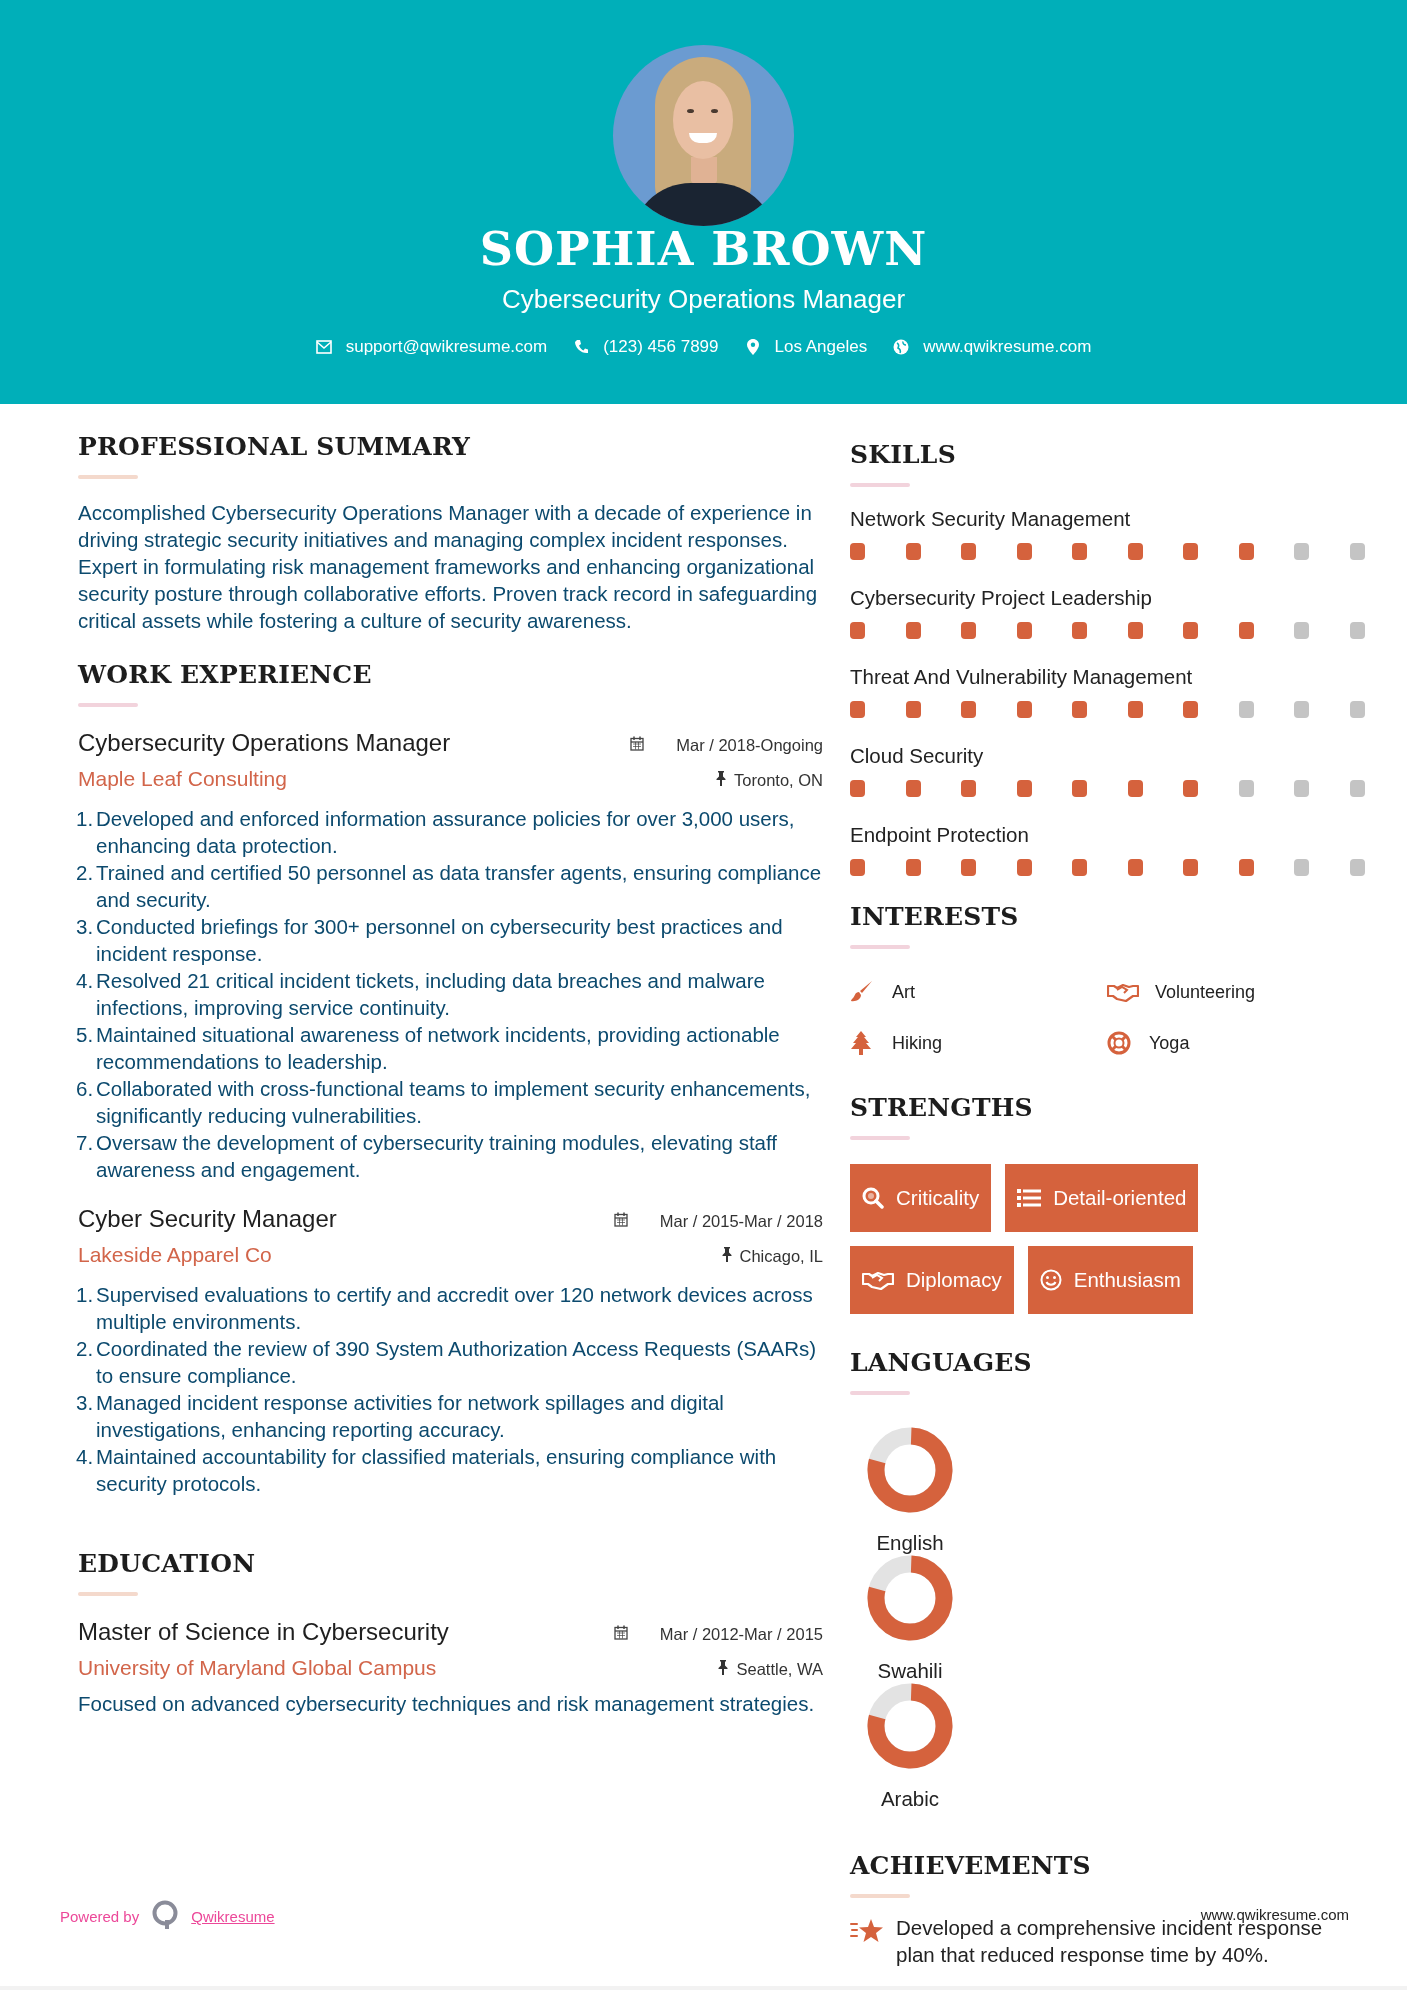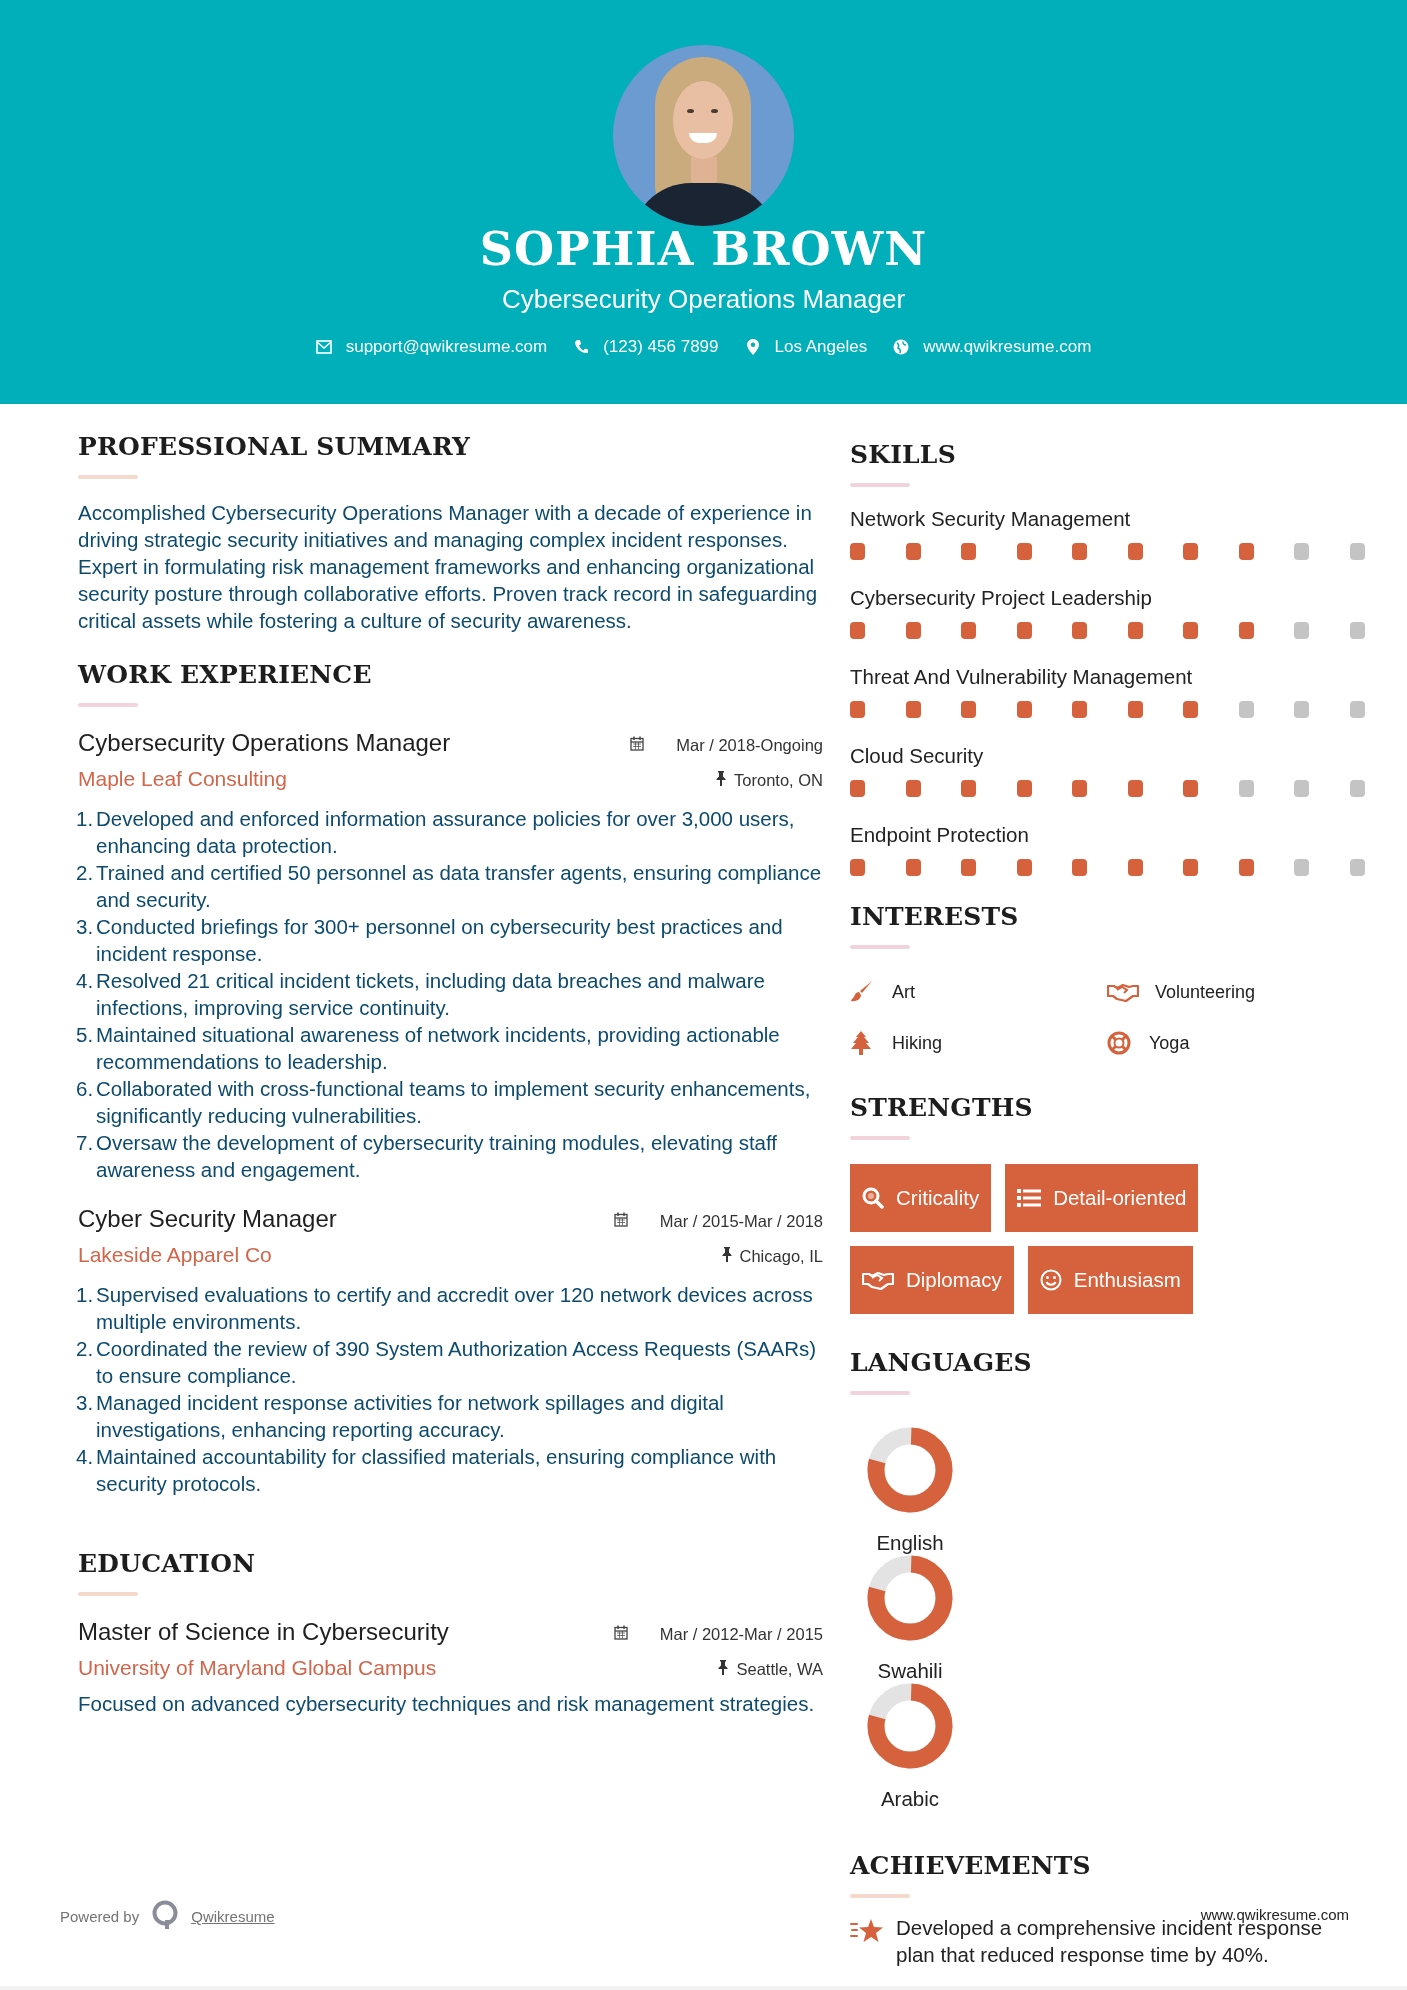--- a/index.html
+++ b/index.html
@@ -63,21 +63,21 @@
   .langs { display: flex; margin-top: 32px; flex-direction: column; }
   .lang { width: 171px; display: flex; flex-direction: column; align-items: flex-start; }
   .lang .donut-wrap { width: 171px; display: flex; justify-content: flex-start; padding-left: 17px; }
   .lang-name { font-family: "Liberation Sans", sans-serif; font-size: 20.5px; color: #222; margin-top: 18px; width: 120px; text-align: center; }
 
   .ach { display: flex; align-items: flex-start; margin-top: 16px; }
   .ach:first-of-type { margin-top: 24px; }
   .ach .ic { width: 34px; margin-right: 12px; padding-top: 4px; flex-shrink: 0; }
   .ach .txt { font-family: "Liberation Sans", sans-serif; font-size: 20.5px; line-height: 27px; color: #222; }
 
-  .footer-left { position: absolute; left: 60px; top: 1900px; display: flex; align-items: center; font-family: "Liberation Sans", sans-serif; font-size: 15px; color: #737373; }
+  .footer-left { position: absolute; left: 60px; top: 1900px; display: flex; align-items: center; font-family: "Liberation Sans", sans-serif; font-size: 15px; color: #ec4899; }
   .footer-left .q { margin: 0 12px; }
   .footer-left .brand { text-decoration: underline; }
   .footer-right { position: absolute; right: 58px; top: 1906px; font-family: "Liberation Sans", sans-serif; font-size: 15px; color: #222; }
   .bottom-rule { position: absolute; left: 0; top: 1986px; width: 1407px; height: 4px; background: #f2f2f2; }
 </style>
 </head>
 <body>
 
 <div class="header">
   <div class="avatar" title="Profile photo of Sophia Brown">

